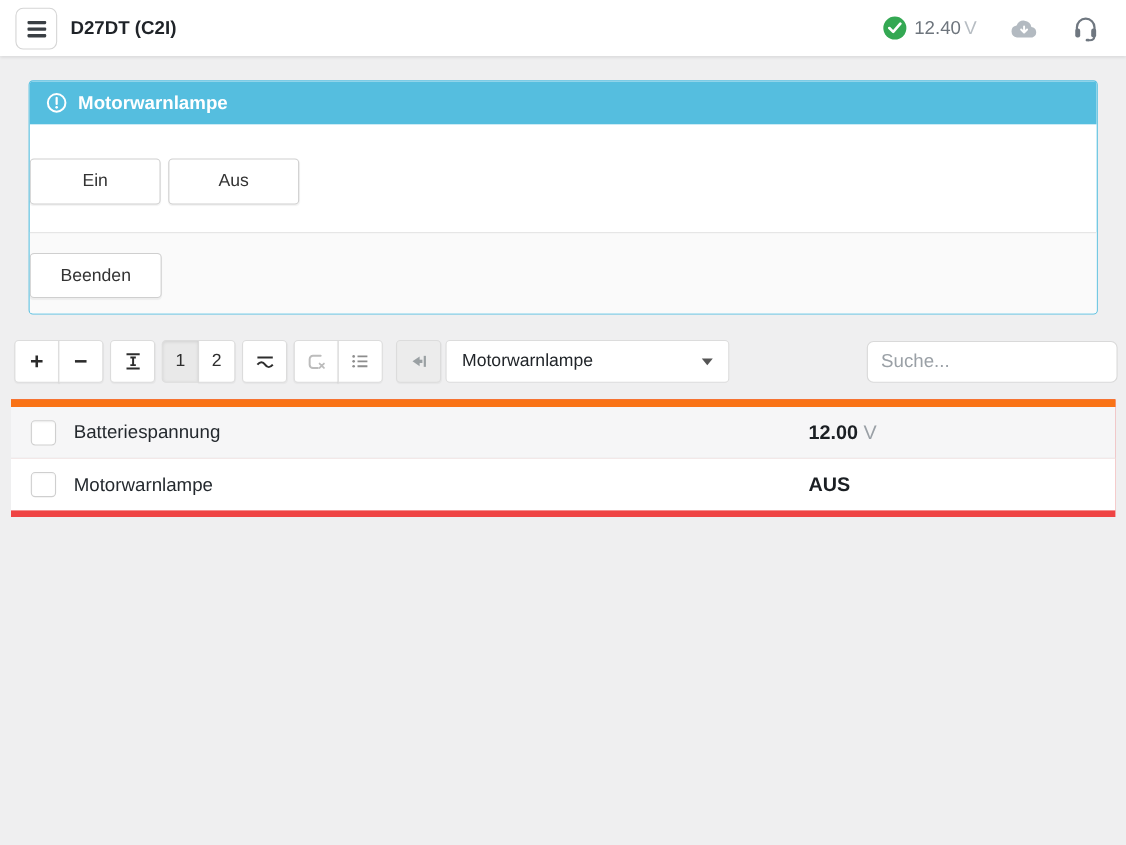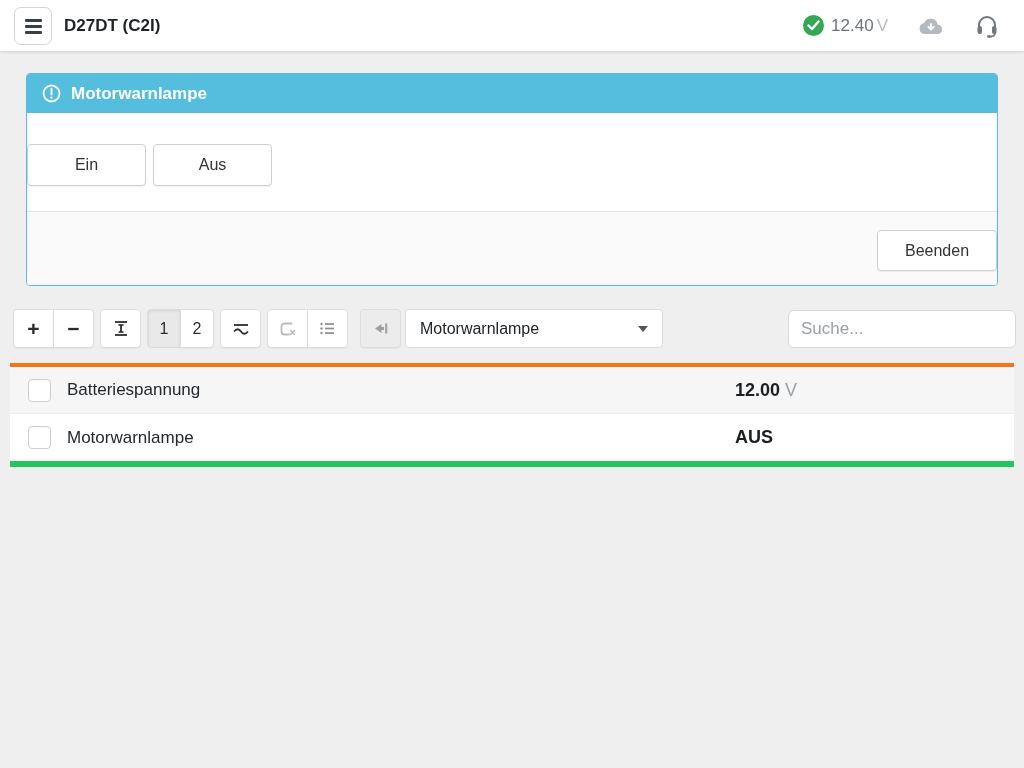--- a/index.html
+++ b/index.html
@@ -75,21 +75,21 @@
     font-family: "Liberation Sans", sans-serif;
     font-size: 16px; color: #333;
     box-shadow: 0 1px 1px rgba(0,0,0,.05);
     cursor: pointer;
   }
   .btn-lg { width: 119px; height: 42px; }
   .panel-footer {
     height: 74px;
     background: #fafafa;
     border-top: 1px solid #e4e4e4;
-    display: flex; justify-content: flex-end;
+    display: flex; justify-content: flex-start;
   }
   .panel-footer .btn-lg { margin-top: 18px; width: 120px; height: 41px; }
 
   
   .toolbar {
     margin: 23px 8px 0 13px;
     display: flex; align-items: center;
     height: 39px;
   }
   .tb-group { display: flex; }
@@ -138,22 +138,22 @@
     font-family: "Liberation Sans", sans-serif;
     font-size: 17px; color: #333;
     background: #fff;
     outline: none;
   }
   .search-input::placeholder { color: #9aa0a6; }
 
   
   .table-wrap {
     margin: 15px 10px 0 10px;
-    background: #22c55e;
-    border-top: 4px solid #f97316;
+    background: #ef4444;
+    border-top: 7px solid #f97316;
     padding-bottom: 6px;
   }
   .m-row {
     height: 47px;
     display: flex; align-items: center;
     position: relative;
   }
   .m-row.odd { background: #f6f6f7; border-bottom: 1px solid #ececec; }
   .m-row.even { background: #ffffff; }
   .checkbox {

